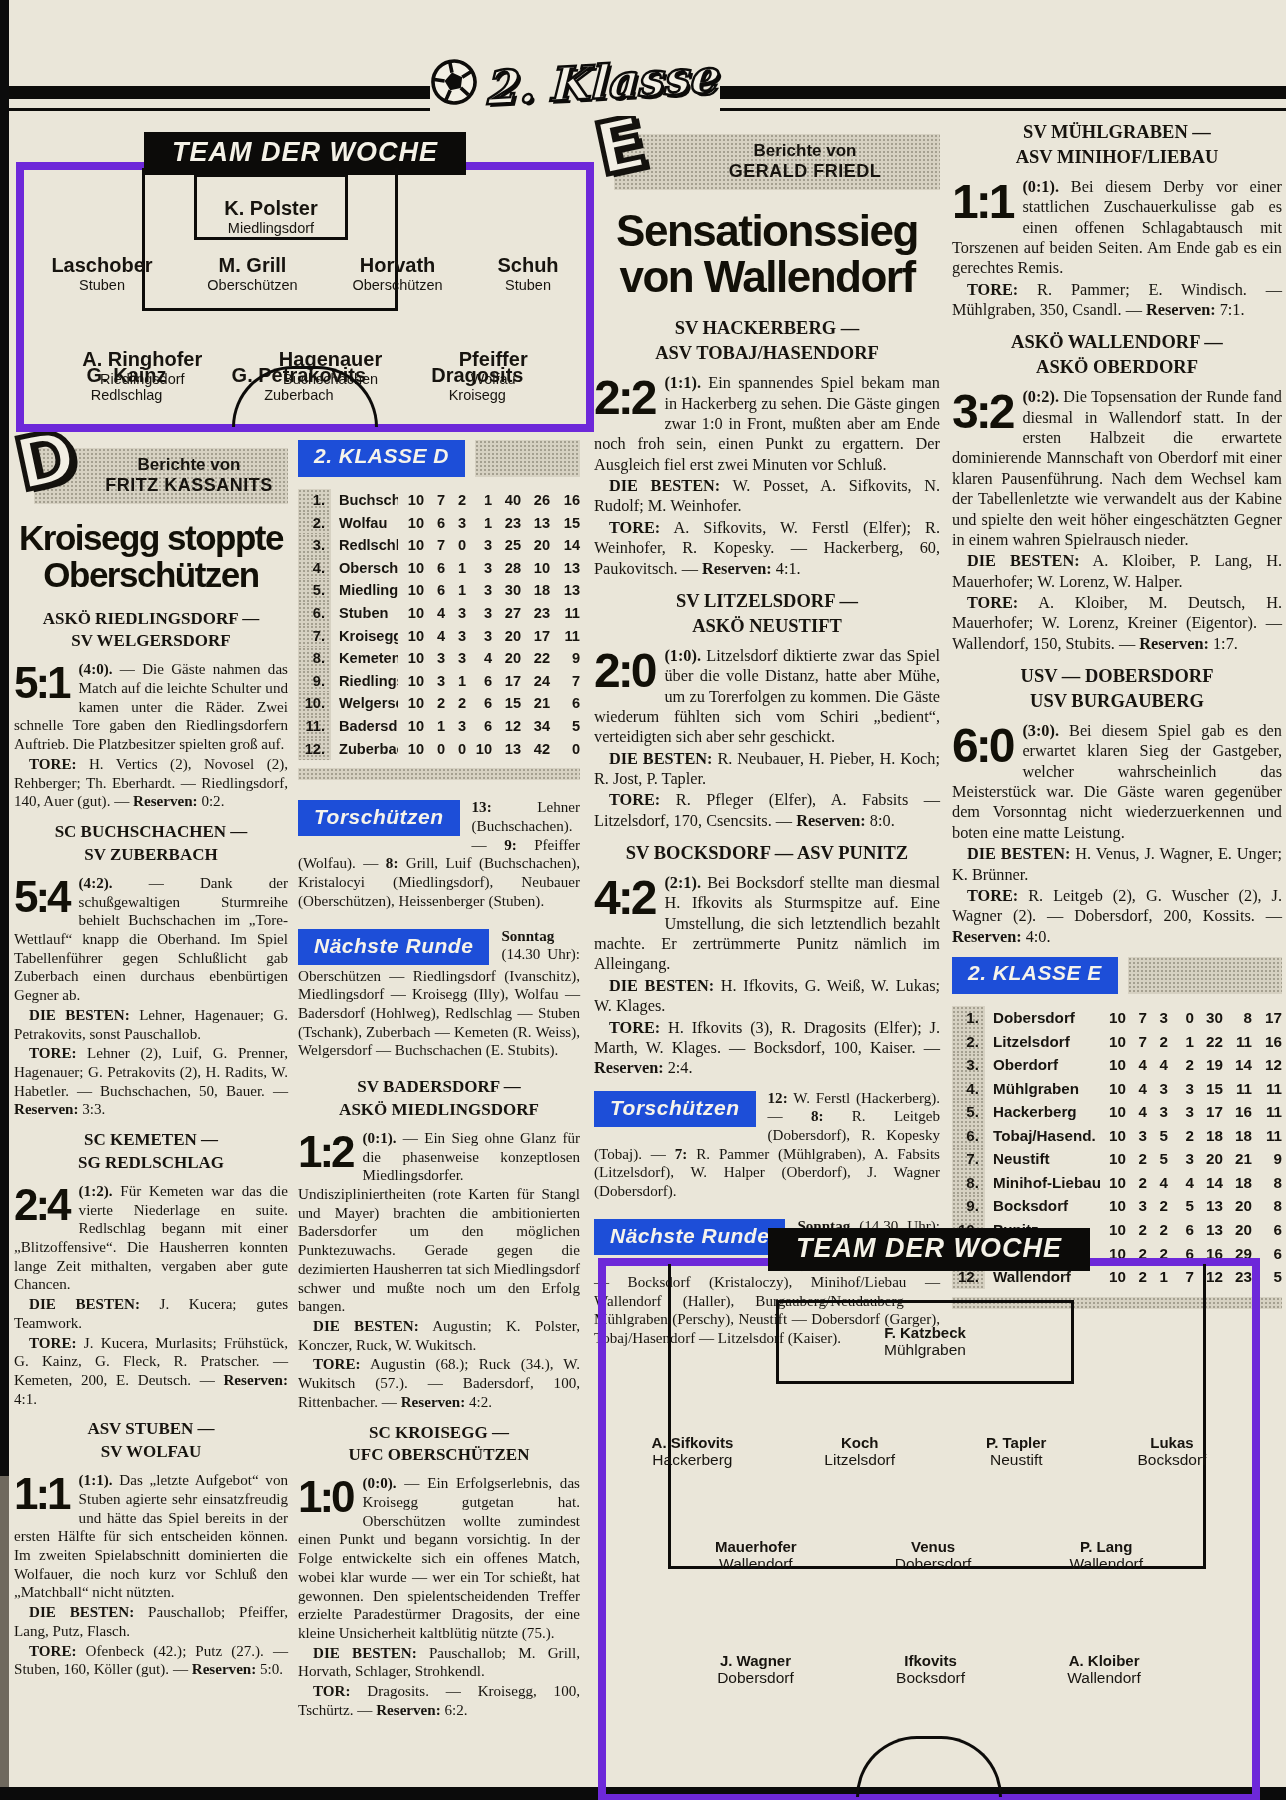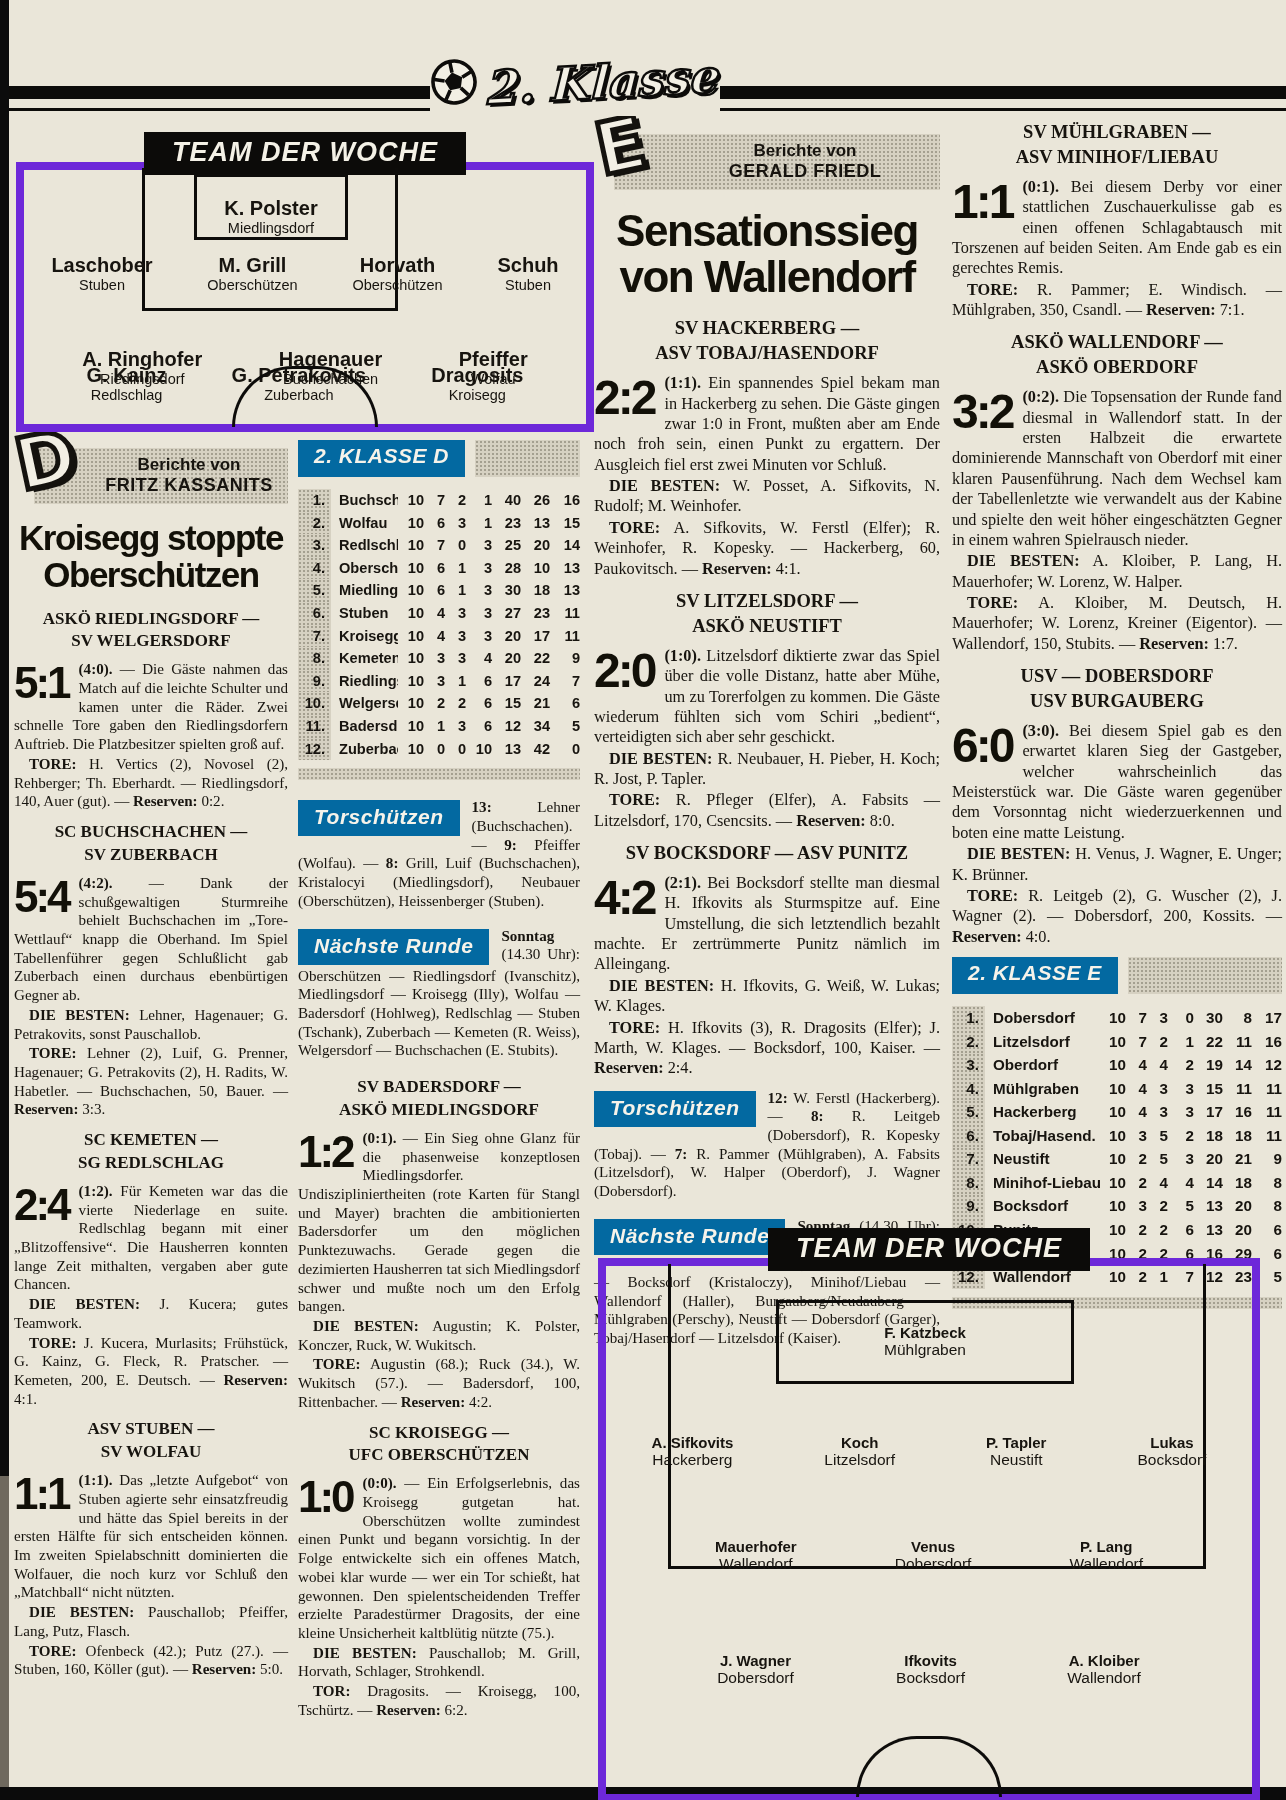--- a/index.html
+++ b/index.html
@@ -40,21 +40,21 @@
   .match::after{content:"";display:block;clear:both;}
   .match-heading{font-family:"Liberation Serif",serif;font-weight:bold;font-size:17px;line-height:1.35;text-align:center;margin:0 0 7px;}
   .col-rmid .match-heading,.col-right .match-heading{font-size:18.5px;}
   .match-lead,.match-para,.tagflow{font-size:15.1px;line-height:1.24;text-align:justify;margin:0;}
   .col-rmid .match-lead,.col-rmid .match-para,.col-right .match-lead,.col-right .match-para{font-size:16.3px;line-height:1.25;}
   .match-para{text-indent:15px;margin-top:1px;}
   .score{float:left;font-family:"Liberation Sans",sans-serif;font-weight:900;font-size:44px;line-height:36px;
          letter-spacing:-3px;margin:5px 10px 2px 0;color:#121008;}
   .col-rmid .score,.col-right .score{font-size:48px;line-height:40px;}
   
-  .tag{background:#0369a1;color:#f6f3ea;font-family:"Liberation Sans",sans-serif;font-weight:bold;font-style:italic;
+  .tag{background:#1d4ed8;color:#f6f3ea;font-family:"Liberation Sans",sans-serif;font-weight:bold;font-style:italic;
        font-size:21px;padding:4px 16px 6px;white-space:nowrap;letter-spacing:.5px;}
   .tagflow{margin:10px 0 16px;}
   .tagflow .tag{float:left;margin:2px 12px 2px 0;}
   .tagflow::after{content:"";display:block;clear:both;}
   
   .ltable{margin:0 0 18px;}
   .ltable-head{display:flex;align-items:stretch;height:37px;margin-bottom:12px;}
   .tag-tail{flex:1;margin-left:10px;}
   .trow{display:flex;align-items:baseline;font-family:"Liberation Sans",sans-serif;font-size:14.6px;line-height:1.55;font-weight:bold;}
   .col-right .trow{font-size:15.2px;}

